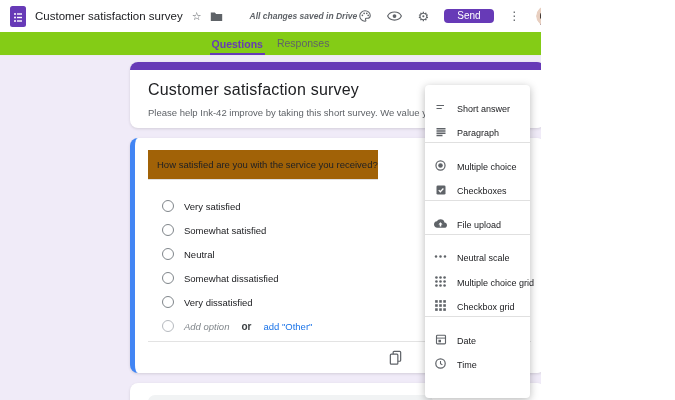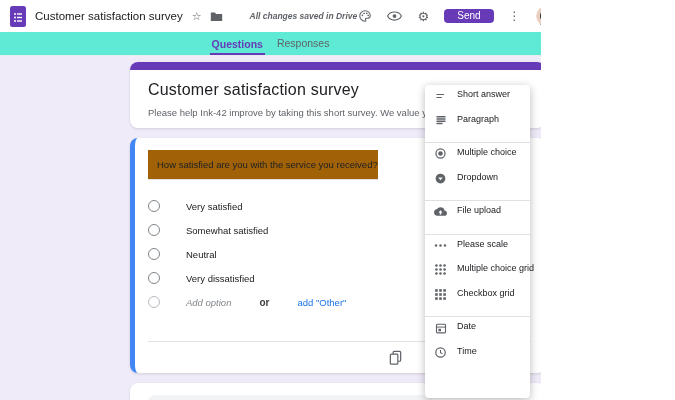--- a/index.html
+++ b/index.html
@@ -14,52 +14,52 @@
   .folder-ic { margin-left:8px; display:flex; }
   .saved { font-size:8.5px; font-style:italic; font-weight:bold; color:#5f6368; margin-left:27px; white-space:nowrap; }
   .topbar-right { margin-left:auto; display:flex; align-items:center; gap:13px; }
   .hicon { display:flex; align-items:center; justify-content:center; width:16px; height:16px; }
   .gear-glyph { font-family:"DejaVu Sans", sans-serif; font-size:13px; color:#5f6368; line-height:1; }
   .send-btn { background:#673ab7; color:#fff; font-size:10px; border:none; border-radius:4px; padding:2px 13px; line-height:1; }
   .kebab { font-family:"DejaVu Sans", sans-serif; font-size:12px; color:#5f6368; letter-spacing:0; padding:0 2px; }
   .avatar { width:20px; height:20px; border-radius:50%; overflow:hidden; flex:0 0 auto; }
 
   
-  .tabbar { height:24px; background:#5eead4; display:flex; justify-content:center; align-items:flex-end; gap:10px; border-bottom:1px solid #eceaf1; }
+  .tabbar { height:24px; background:#84cc16; display:flex; justify-content:center; align-items:flex-end; gap:10px; border-bottom:1px solid #eceaf1; }
   .tab { font-size:10.5px; padding:0 2px 6px 2px; color:#5f6368; }
   .tab.active { color:#673ab7; font-weight:bold; border-bottom:2.5px solid #673ab7; padding-bottom:3.5px; }
 
   
   .canvas { position:relative; height:344px; overflow:hidden; }
   .card { position:absolute; left:130px; width:415px; background:#fff; border-radius:8px; box-shadow:0 1px 3px rgba(0,0,0,0.12); }
 
   .title-card { top:6px; height:66px; }
   .title-topbar { height:8px; background:#673ab7; border-radius:8px 8px 0 0; }
   .form-title { font-size:16px; color:#202124; padding:11px 18px 0 18px; letter-spacing:.2px; }
   .form-desc { font-size:9.5px; color:#5f6368; padding:8px 18px 0 18px; white-space:nowrap; overflow:hidden; }
 
   .question-card { top:82px; height:235px; border-left:5px solid #4285f4; border-radius:8px; }
   .q-input { position:relative; margin:12px 0 0 13px; width:230px; height:30px; background:#a16207; border-bottom:1px solid #e0e0e0; font-size:9.5px; color:#202124; line-height:29px; padding:0 9px; white-space:nowrap; overflow:hidden; }
   .opts { margin-top:14px; }
-  .opt { display:flex; align-items:center; height:24px; padding-left:13px; gap:26px; }
+  .opt { display:flex; align-items:center; height:24px; padding-left:27px; gap:10px; }
   .radio { width:12px; height:12px; border:1.4px solid #80868b; border-radius:50%; background:#fff; flex:0 0 auto; }
   .radio.faded { border-color:#b6babf; }
   .opt-label { font-size:9.5px; color:#202124; font-weight:500; }
   .addrow-label { font-size:9.5px; color:#80868b;font-style:italic; }
   .addrow-or { font-size:10px; color:#3c4043; font-weight:bold; margin:0 2px; }
   .addrow-other { font-size:9.5px; color:#1a73e8; font-weight:500; }
   .q-divider { position:absolute; left:13px; right:14px; top:203px; height:1px; background:#e3e3e3; }
   .q-footer-icon { position:absolute; left:253px; top:212px; width:15px; height:15px; }
 
   .next-card { top:327px; height:73px; }
   .next-input { margin:12px 0 0 18px; width:285px; height:14px; background:#f1f3f4; border-radius:7px; }
 
   
   .type-menu { position:absolute; left:425px; top:29px; width:105px; height:313px; background:#fff; border-radius:4px; box-shadow:0 2px 8px rgba(0,0,0,0.28); padding:4px 0; z-index:10; }
-  .mi { display:flex; align-items:flex-start; height:24.5px; padding-left:9px; gap:10px; }
+  .mi { display:flex; align-items:flex-end; height:24.5px; padding-left:9px; gap:10px; }
   .mic { width:13px; height:13px; display:flex; align-items:center; justify-content:center; flex:0 0 auto; }
   .mil { font-size:9px; color:#202124; font-weight:500; white-space:nowrap; }
   .msep { height:1px; background:#e0e0e0; margin:4px 0; }
 
   svg { display:block; }
 </style>
 </head>
 <body>
 
 <div class="screen">
@@ -136,20 +136,24 @@
         <div class="opt">
           <span class="radio"></span>
           <span class="opt-label">Somewhat satisfied</span>
         </div>
         <div class="opt">
           <span class="radio"></span>
           <span class="opt-label">Neutral</span>
         </div>
         <div class="opt">
           <span class="radio"></span>
+          <span class="opt-label">Somewhat dissatisfied</span>
+        </div>
+        <div class="opt">
+          <span class="radio"></span>
           <span class="opt-label">Very dissatisfied</span>
         </div>
         <div class="opt">
           <span class="radio faded"></span>
           <span class="addrow-label">Add option</span>
           <span class="addrow-or">or</span>
           <span class="addrow-other">add "Other"</span>
         </div>
       </div>
       <div class="q-divider"></div>
@@ -187,47 +191,47 @@
         <span class="mic">
           <svg width="13" height="13" viewBox="0 0 16 16">
               <circle cx="8" cy="8" r="5.6" fill="none" stroke="#5f6368" stroke-width="1.5"></circle>
               <circle cx="8" cy="8" r="2.8" fill="#5f6368"></circle>
             </svg>
         </span>
         <span class="mil">Multiple choice</span>
       </div>
       <div class="mi">
         <span class="mic">
-          <svg width="13" height="13" viewBox="0 0 16 16">
-              <circle cx="8" cy="8" r="6" fill="#5f6368"></circle>
-              <path d="M5.2 6.8h5.6L8 10.2Z" fill="#fff"></path>
-            </svg>
-        </span>
-        <span class="mil">Dropdown</span>
+          <svg width="12" height="12" viewBox="0 0 16 16">
+              <rect x="2" y="2" width="12" height="12" rx="1.8" fill="#5f6368"></rect>
+              <path d="M5 8.2l2.1 2.1L11.2 6" stroke="#fff" stroke-width="1.7" fill="none"></path>
+            </svg>
+        </span>
+        <span class="mil">Checkboxes</span>
       </div>
       <div class="msep"></div>
       <div class="mi">
         <span class="mic">
           <svg width="14" height="11" viewBox="0 0 24 20">
             <path d="M19.35 8.04A7.49 7.49 0 0 0 12 2C9.11 2 6.6 3.64 5.35 6.04A5.99 5.99 0 0 0 0 12c0 3.31 2.69 6 6 6h13c2.76 0 5-2.24 5-5 0-2.64-2.05-4.78-4.65-4.96Z" fill="#5f6368"></path>
             <path d="M10.6 15.5v-3.6H8.2L12 7.8l3.8 4.1h-2.4v3.6Z" fill="#fff"></path>
           </svg>
         </span>
         <span class="mil">File upload</span>
       </div>
       <div class="msep"></div>
       <div class="mi">
         <span class="mic">
           <svg width="13" height="13" viewBox="0 0 16 16">
               <circle cx="2.5" cy="8" r="1.5" fill="#5f6368"></circle>
               <circle cx="8" cy="8" r="1.5" fill="#5f6368"></circle>
               <circle cx="13.5" cy="8" r="1.5" fill="#5f6368"></circle>
             </svg>
         </span>
-        <span class="mil">Please scale</span>
+        <span class="mil">Neutral scale</span>
       </div>
       <div class="mi">
         <span class="mic">
           <svg width="13" height="13" viewBox="0 0 16 16">
             <circle cx="3" cy="3" r="1.6" fill="#5f6368"></circle>
               <circle cx="8" cy="3" r="1.6" fill="#5f6368"></circle>
               <circle cx="13" cy="3" r="1.6" fill="#5f6368"></circle>
             <circle cx="3" cy="8" r="1.6" fill="#5f6368"></circle>
               <circle cx="8" cy="8" r="1.6" fill="#5f6368"></circle>
               <circle cx="13" cy="8" r="1.6" fill="#5f6368"></circle>

